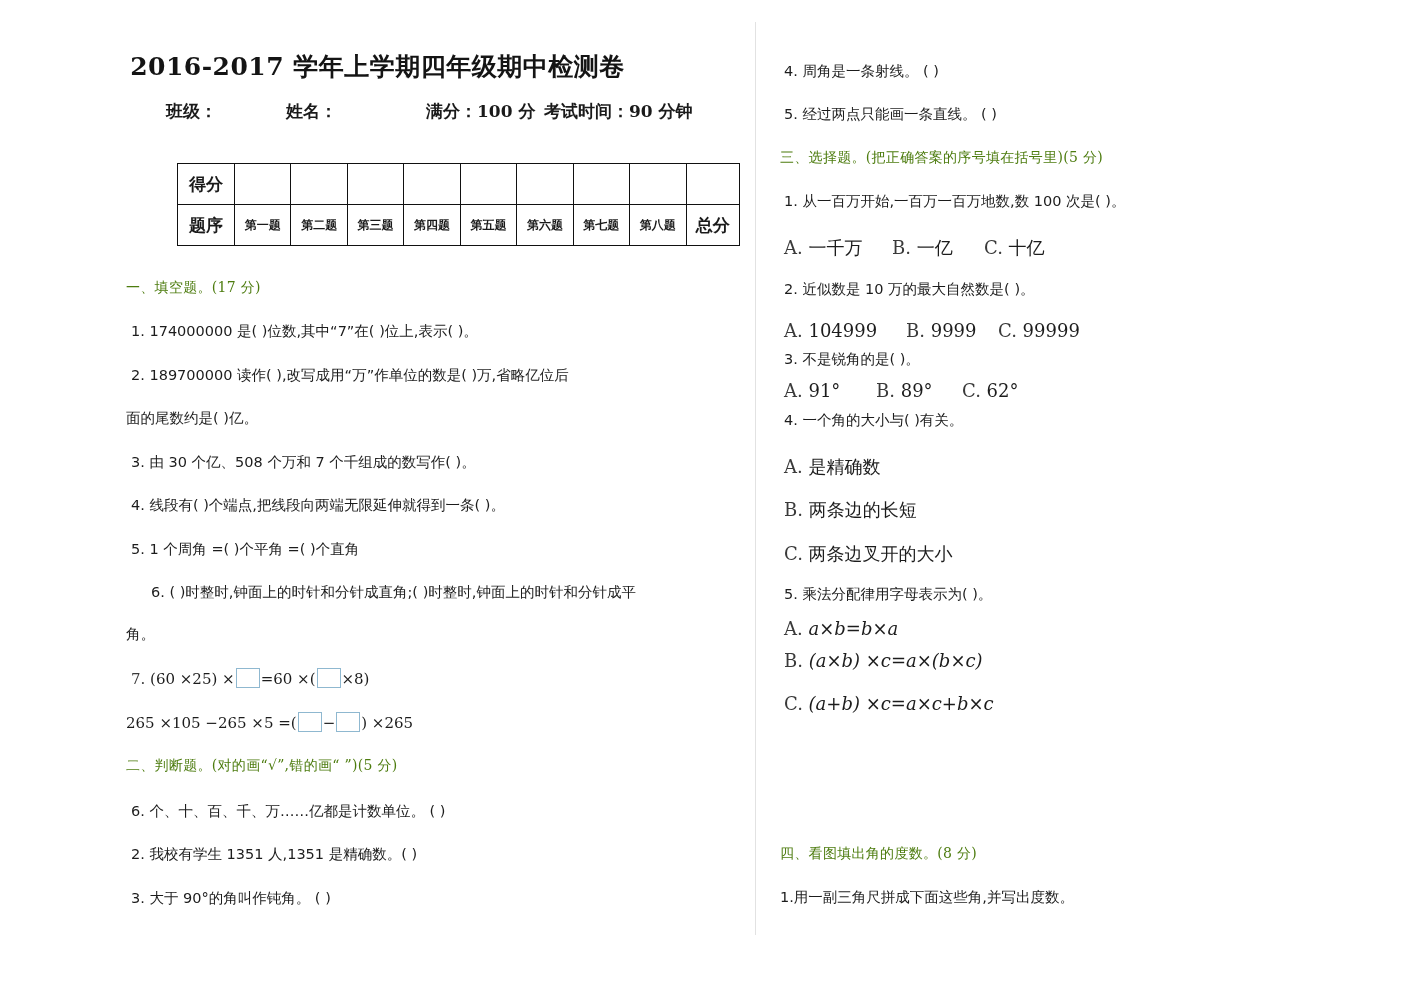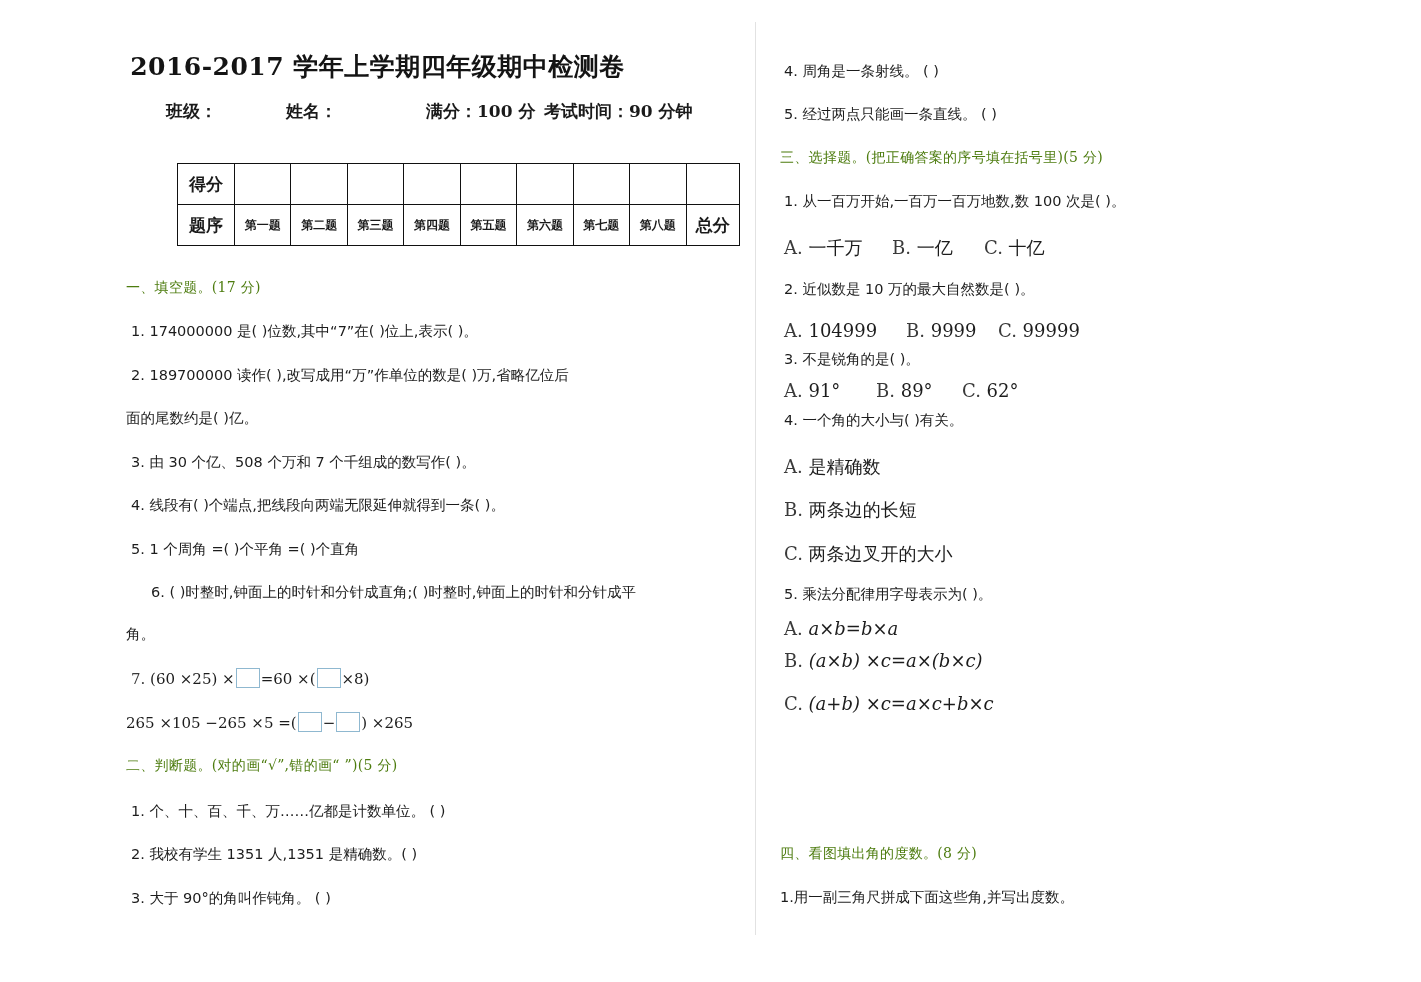--- a/index.html
+++ b/index.html
@@ -195,21 +195,21 @@
       <span class="num">7.</span>
       <span>(60 ×25) ×</span><span class="bbox"></span><span>=60 ×(</span><span class="bbox"></span><span>×8)</span>
     </div>
 
     <div class="q mono-eq" style="left:126px; top:712px;">
       <span>265 ×105 −265 ×5 =(</span><span class="bbox"></span><span>−</span><span class="bbox"></span><span>) ×265</span>
     </div>
 
     <div class="sec-head" style="left:126px; top:757px;">二、判断题。(对的画“√”,错的画“    ”)(5 分)</div>
 
-    <div class="q" style="left:131px; top:802px;">1. 个、十、百、千、万……亿都是计数单位。   (      )</div>
+    <div class="q" style="left:131px; top:802px;">6. 个、十、百、千、万……亿都是计数单位。   (      )</div>
     <div class="q" style="left:131px; top:845px;">2. 我校有学生 1351 人,1351 是精确数。(      )</div>
     <div class="q" style="left:131px; top:889px;">3. 大于 90°的角叫作钝角。     (      )</div>
   </div>
 
   <div class="col-right">
 
     <div class="q" style="left:28px; top:62px;">4. 周角是一条射线。    (      )</div>
     <div class="q" style="left:28px; top:105px;">5. 经过两点只能画一条直线。  (      )</div>
 
     <div class="sec-head" style="left:24px; top:149px;">三、选择题。(把正确答案的序号填在括号里)(5 分)</div>

